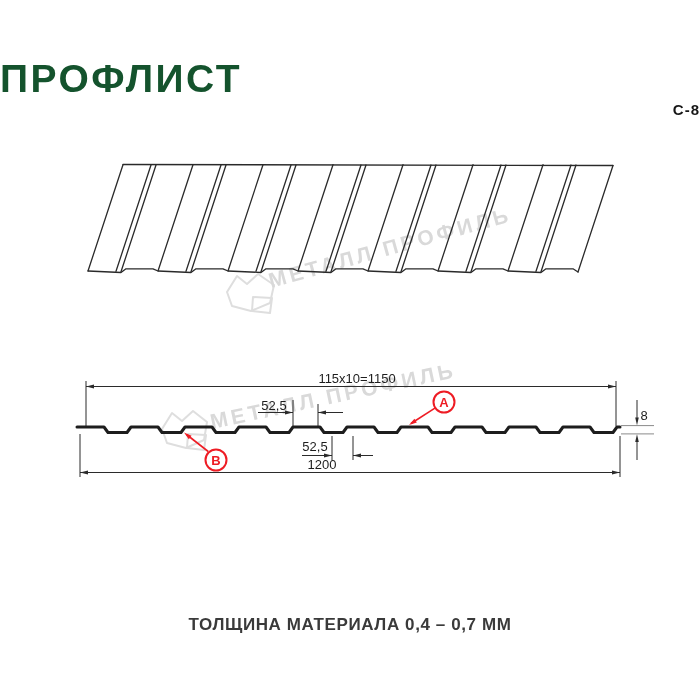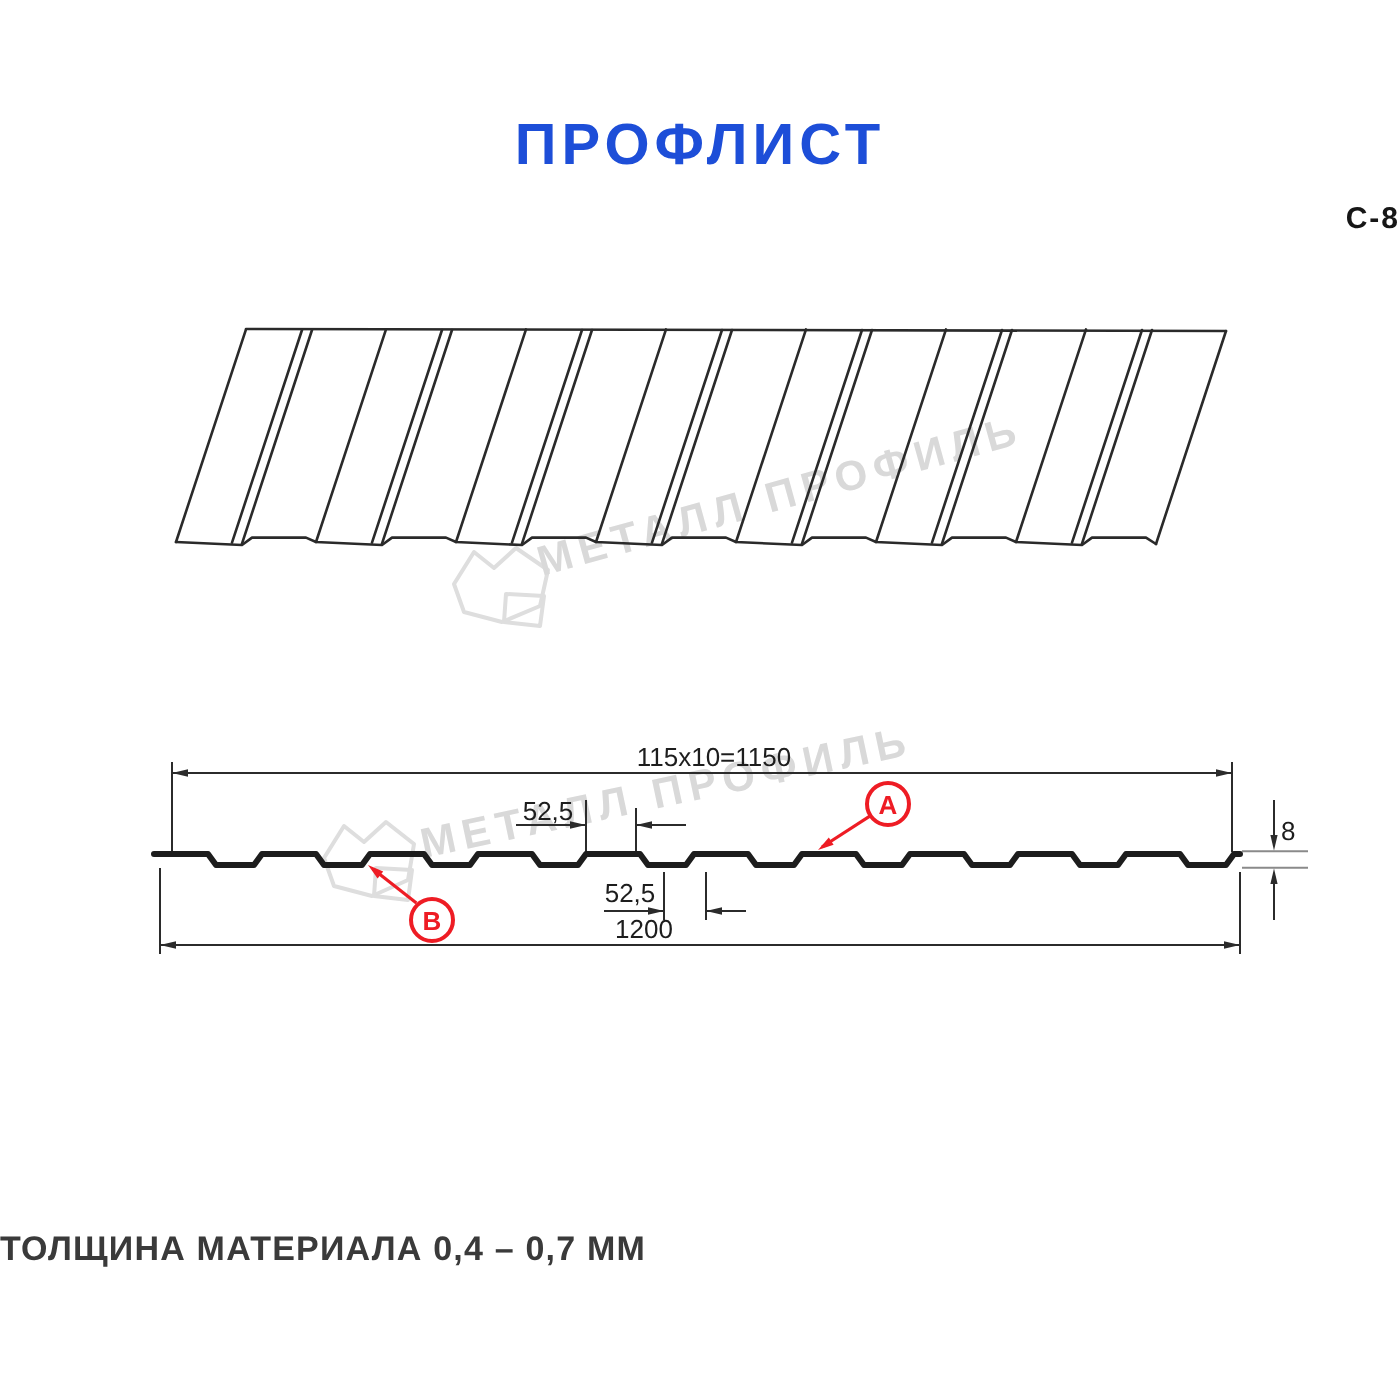--- a/index.html
+++ b/index.html
@@ -1,29 +1,29 @@
 <!DOCTYPE html>
 <html><head>
 <meta charset="utf-8">
 <style>
   html,body{margin:0;padding:0;}
   body{
     width:700px;height:700px;position:relative;background:#ffffff;
     font-family:"Liberation Sans", sans-serif;overflow:hidden;
   }
   .title{
-    position:absolute;left:0;top:57px;width:700px;text-align:center;
-    font-size:29px;font-weight:bold;letter-spacing:2.5px;color:#1d4ed8;
+    position:absolute;left:0;top:57px;width:700px;
+    font-size:39px;font-weight:bold;letter-spacing:2.5px;color:#14532d;
   }
   .subtitle{
     position:absolute;left:0;top:101px;width:700px;text-align:right;
     font-size:15px;font-weight:bold;letter-spacing:1px;color:#161616;
   }
   .footer-note{
-    position:absolute;left:0;top:615px;width:700px;text-align:left;
+    position:absolute;left:0;top:615px;width:700px;text-align:center;
     font-size:17px;font-weight:bold;letter-spacing:0.6px;color:#3a3a3a;
   }
   svg{position:absolute;}
   #watermarks{left:0;top:0;z-index:0;}
   #iso{left:70px;top:150px;z-index:1;}
   #dims{left:60px;top:360px;z-index:1;}
   .wm-text{
     font-family:"Liberation Sans", sans-serif;font-weight:bold;
     font-size:21px;letter-spacing:3.5px;fill:#d9d9d9;
   }

